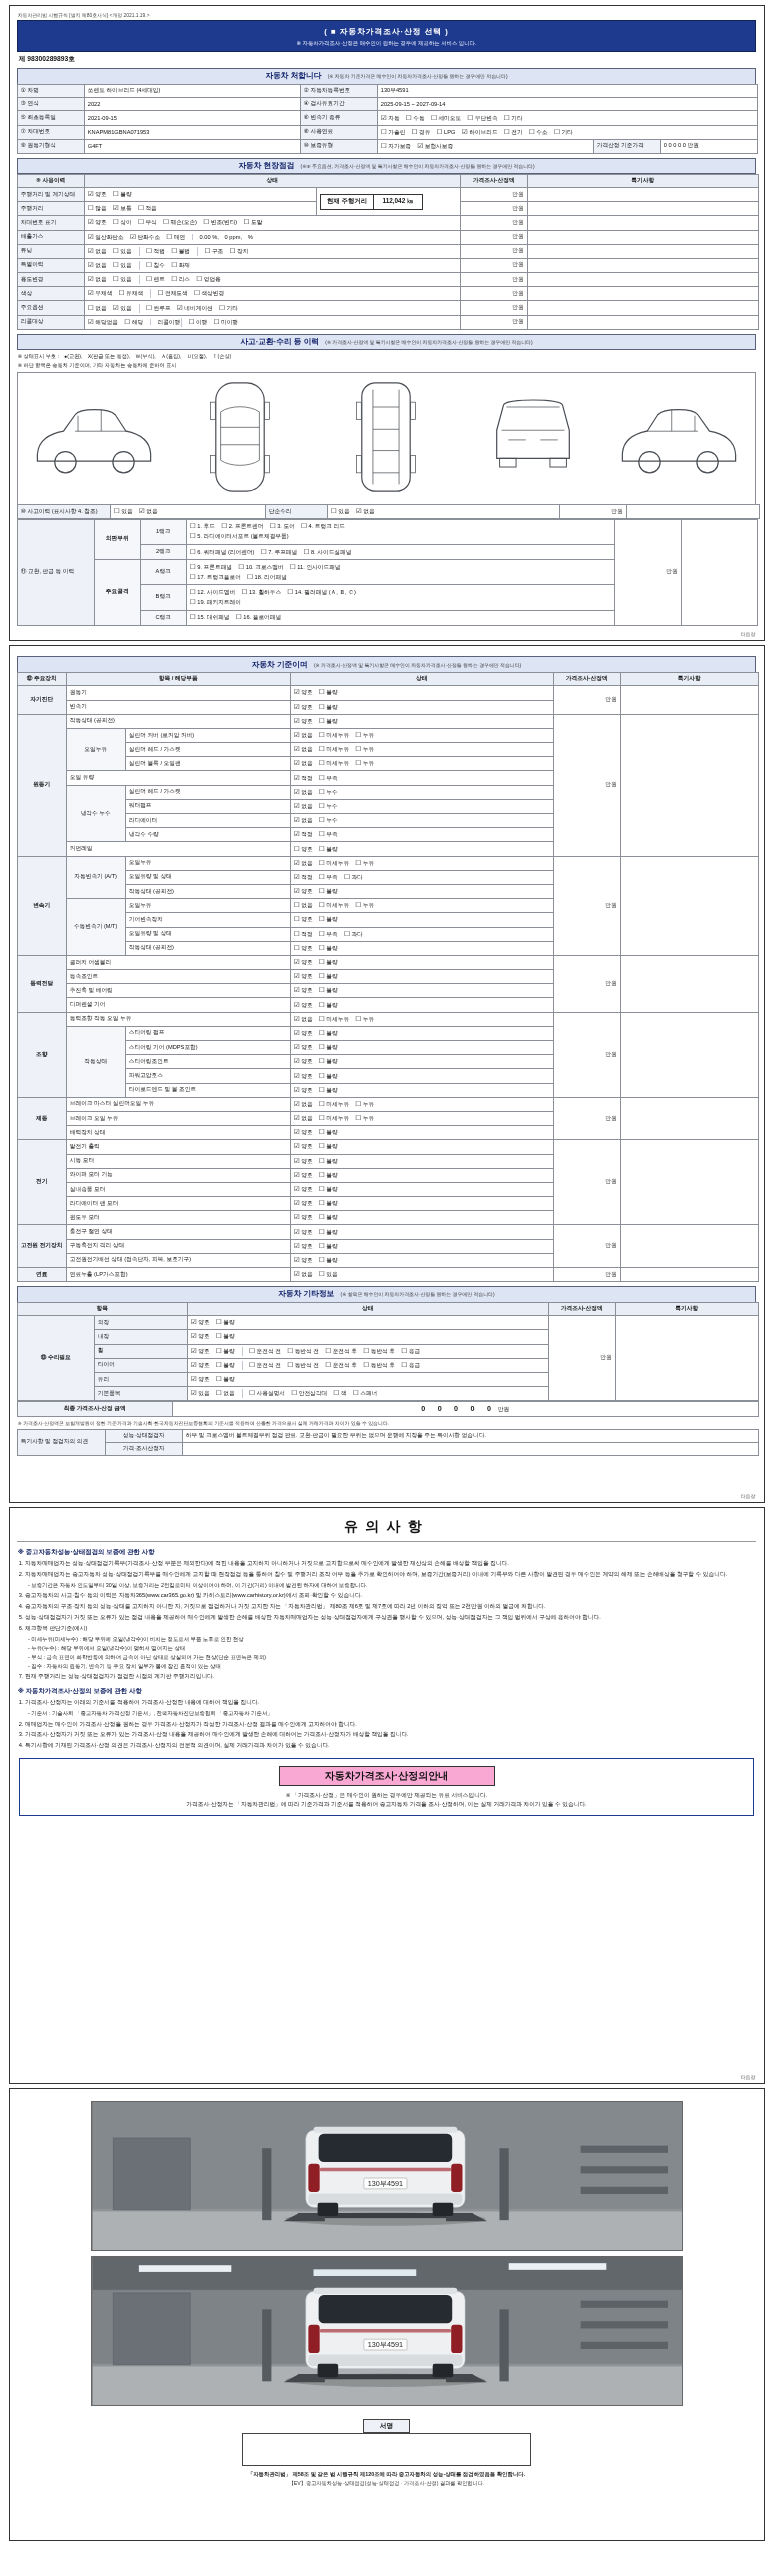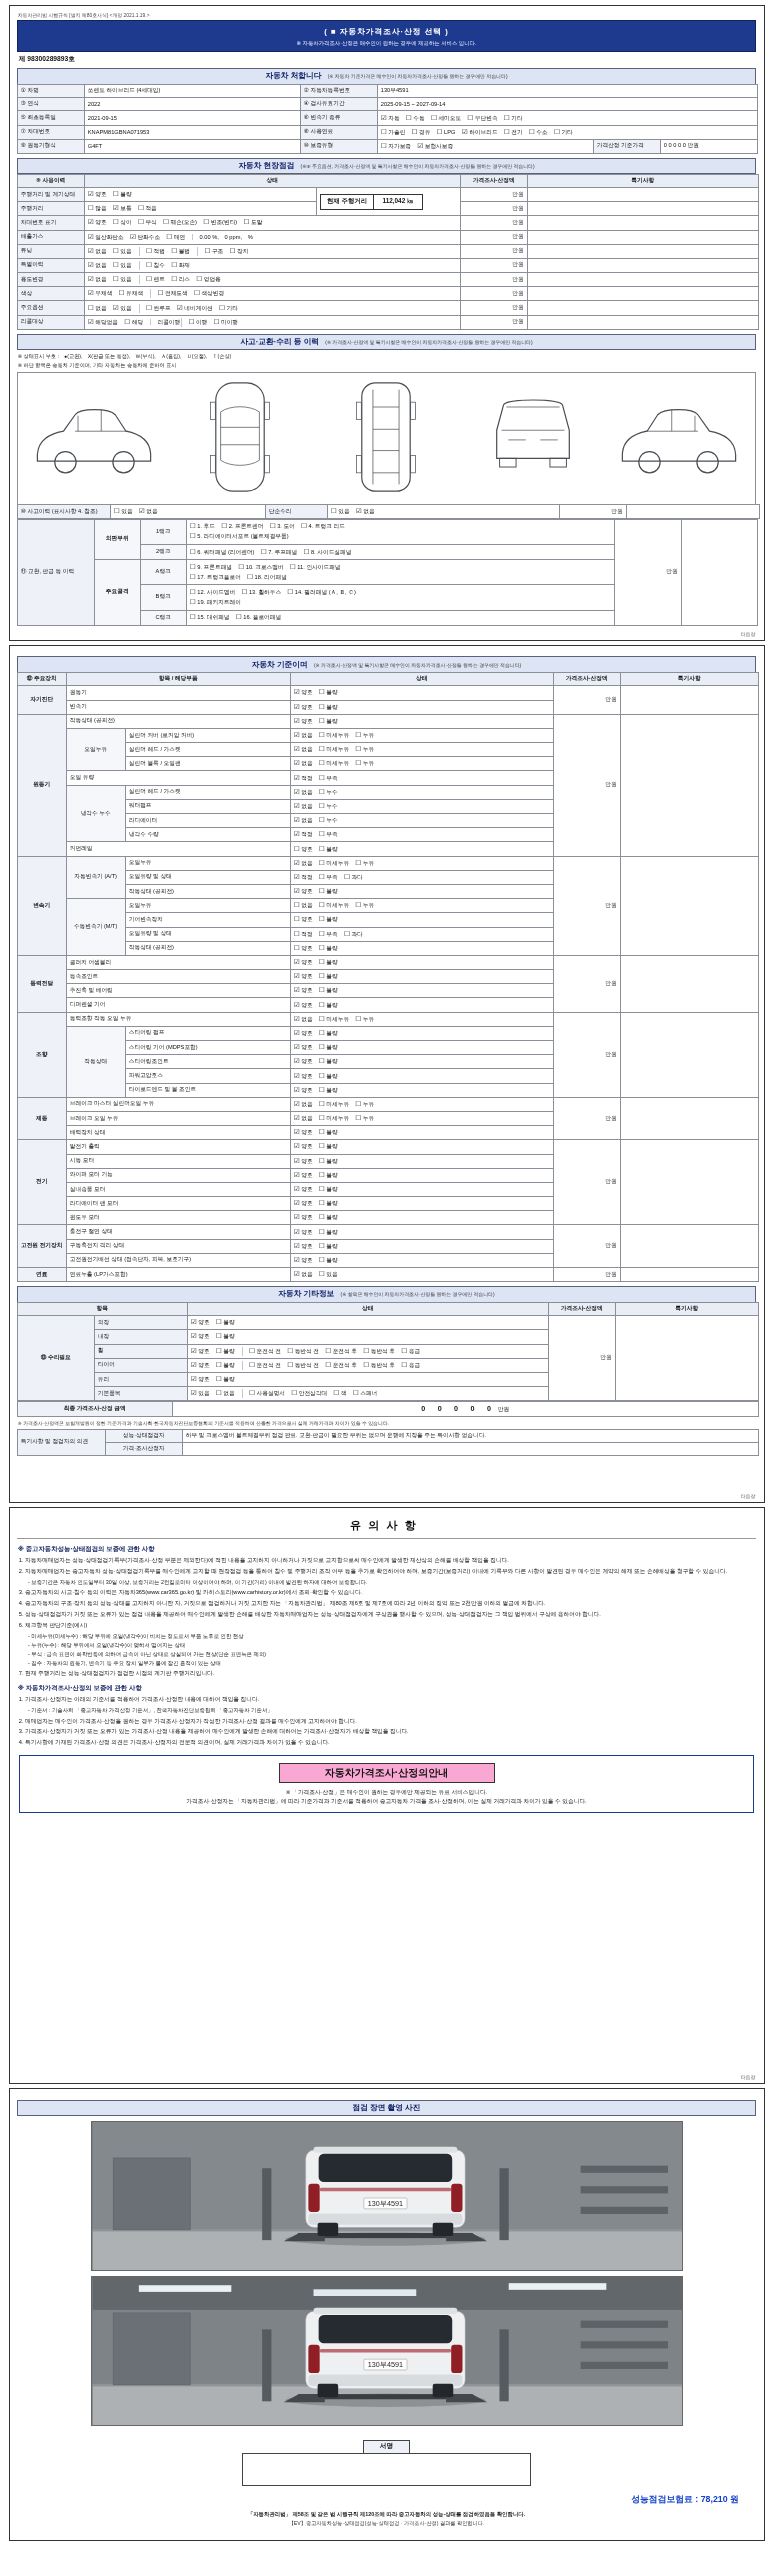--- a/index.html
+++ b/index.html
@@ -35,21 +35,21 @@
   .cbline { padding:0.5px 0; }
   .kmbox { display:inline-flex; border:0.8px solid #333; font-size:6.4px; background:#fff; }
   .kmlab { padding:2.6px 6.2px; border-right:0.8px solid #333; font-weight:700; }
   .kmval { padding:2.6px 8.2px; font-weight:700; }
   .legend { font-size:5.2px; color:#222; margin:2.6px 1px 1px 1px; }
   .diagrams { display:flex; justify-content:space-between; gap:3.1px; border:0.5px solid #8a8f98; border-bottom:none; margin-top:3.1px; padding:4.1px 5.2px; background:#fff; }
   .diagram { flex:1; text-align:center; }
   .final-value { font-weight:700; letter-spacing:5.2px; font-size:7.2px; }
   .basis-note { font-size:4.9px; color:#333; margin:2.6px 1px 3.6px 1px; }
   .next-mark { position:absolute; right:8.2px; bottom:3.1px; font-size:4.9px; color:#555; }
-  .notice-title { text-align:center; font-weight:800; font-size:11px; letter-spacing:7.2px; padding:3.1px 0 5.2px 0; border-bottom:0.5px solid #999; margin-bottom:5.2px; }
+  .notice-title { text-align:center; font-weight:800; font-size:14px; letter-spacing:7.2px; padding:3.1px 0 5.2px 0; border-bottom:0.5px solid #999; margin-bottom:5.2px; }
   .npart-title { font-weight:700; font-size:6.4px; margin:6.2px 1px 2.1px 1px; color:#0d1d5e; }
   .nitem { font-size:5.7px; line-height:1.55; margin:2.1px 2.1px; }
   .nsub  { font-size:5.4px; line-height:1.5; margin:1px 2.1px 1px 11.3px; color:#222; }
   .guide { border:1px solid #1e3a8f; padding:6.2px 8.2px; margin:8.2px 2.1px 2.1px 2.1px; }
   .guide-title { width:216px; margin:0 auto 5.2px auto; border:0.5px solid #333; text-align:center; font-weight:800; font-size:10px; padding:2.1px; background:#f9a8d4; }
   .guide-line { font-size:5.7px; line-height:1.6; text-align:center; }
   .photo { width:592px; height:150px; margin:5.2px auto; border:0.5px solid #666; overflow:hidden; background:#777; }
   .sign-wrap { width:289px; margin:13.4px auto 0 auto; text-align:center; }
   .sign-tab { display:inline-block; border:0.5px solid #444; background:#eef1f8; padding:1.5px 15.5px; font-weight:700; font-size:6.7px; }
   .sign-area { border:0.5px solid #444; height:33px; margin-top:-0.5px; background:#fff; }
@@ -706,23 +706,20 @@
       <div id="guide-lines">
           <div class="guide-line">※ 「가격조사·산정」은 매수인이 원하는 경우에만 제공되는 유료 서비스입니다.</div>
           <div class="guide-line">가격조사·산정자는 「자동차관리법」에 따라 기준가격과 기준서를 적용하여 중고자동차 가격을 조사·산정하며, 이는 실제 거래가격과 차이가 있을 수 있습니다.</div>
         </div>
     </div>
 
     <span class="next-mark">다음장</span>
   </div>
 
   <div class="page" id="page4">
-    <div class="sec-band">
-      <span>점검 장면 촬영 사진</span>
-    </div>
     <div class="photo" id="photo1"><svg width="592" height="150" viewBox="0 0 1150 292">
           <rect x="0" y="0" width="1150" height="212" fill="#84898e"></rect>
           <rect x="0" y="212" width="1150" height="80" fill="#aeb1b3"></rect>
           <rect x="0" y="208" width="1150" height="5" fill="#8f9396"></rect>
           <rect x="40" y="70" width="150" height="140" fill="#6a7075" stroke="#585d62"></rect>
           <rect x="950" y="85" width="170" height="14" fill="#5d6267"></rect>
           <rect x="950" y="125" width="170" height="14" fill="#5d6267"></rect>
           <rect x="950" y="165" width="170" height="14" fill="#5d6267"></rect>
           <g transform="translate(0,0)">
             <rect x="330" y="90" width="18" height="140" fill="#565b60"></rect>
@@ -775,23 +772,19 @@
             <rect x="528" y="148" width="84" height="21" rx="2" fill="#fdfdfd" stroke="#999"></rect>
             <text x="570" y="164" text-anchor="middle" font-size="14" fill="#222" font-family="Liberation Sans, sans-serif">130부4591</text>
           </g>
         </svg></div>
 
     <div class="sign-wrap">
       <div class="sign-tab">서명</div>
       <div class="sign-area"></div>
     </div>
 
-    <div class="fee">
-      <span>성능점검보험료 :</span>
-      <span>78,210 원</span>
-    </div>
 
     <div class="footer-line1">「자동차관리법」 제58조 및 같은 법 시행규칙 제120조에 따라 중고자동차의 성능·상태를 점검하였음을 확인합니다.</div>
     <div class="footer-line2">【EV】중고자동차성능·상태점검(성능·상태점검 · 가격조사·산정) 결과를 확인합니다.</div>
   </div>
 
 </div>
 
 
 </body></html>

